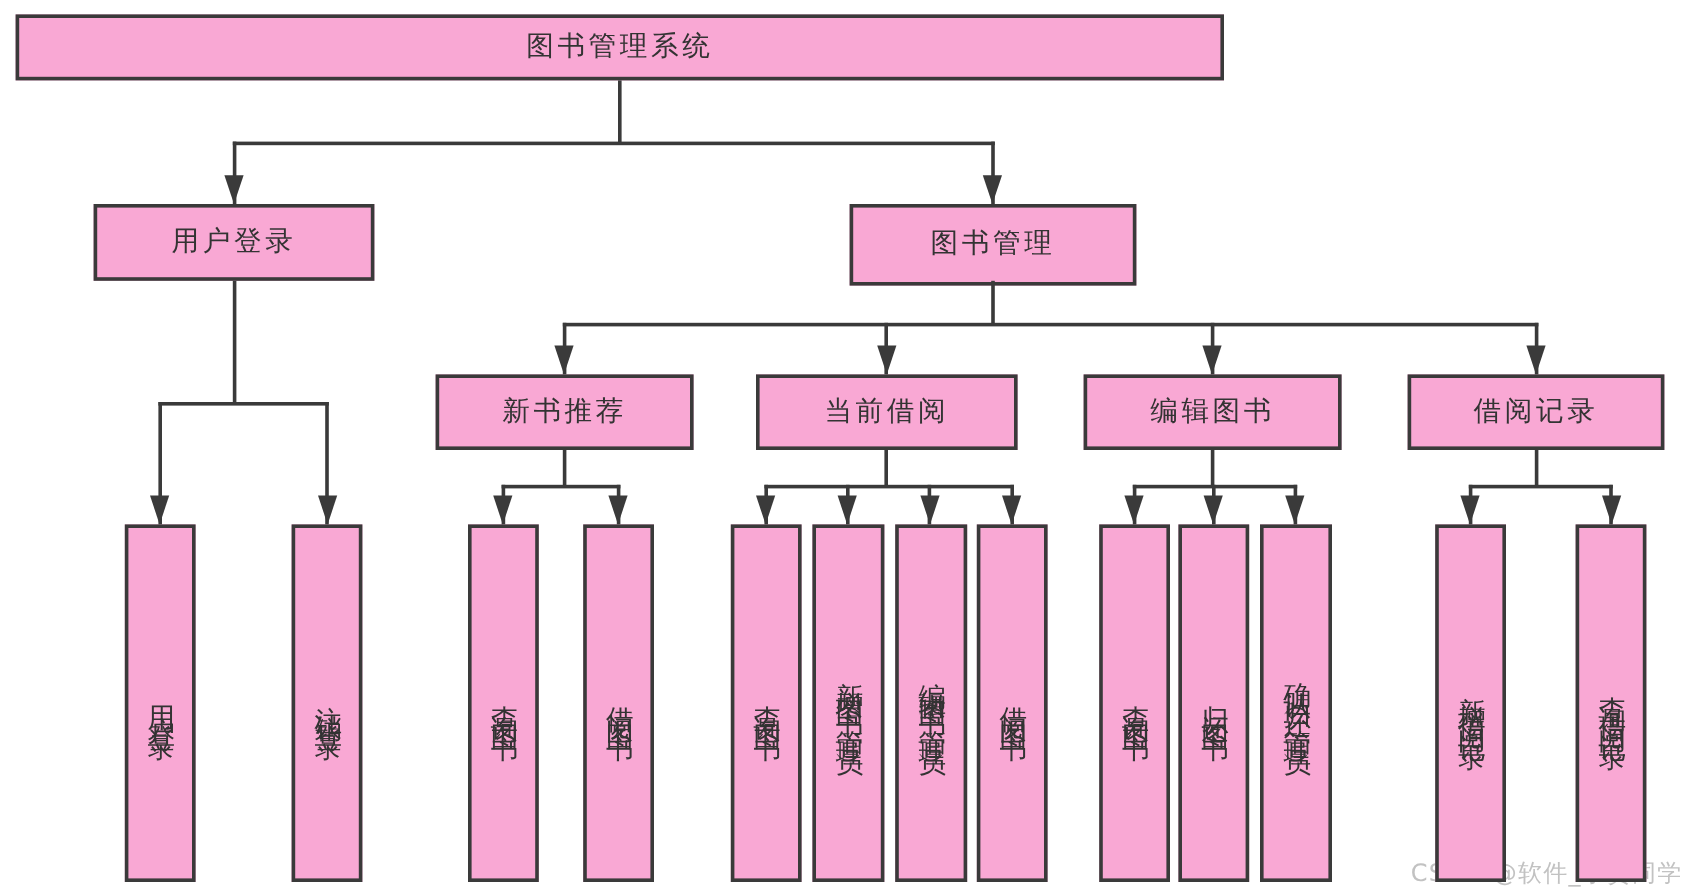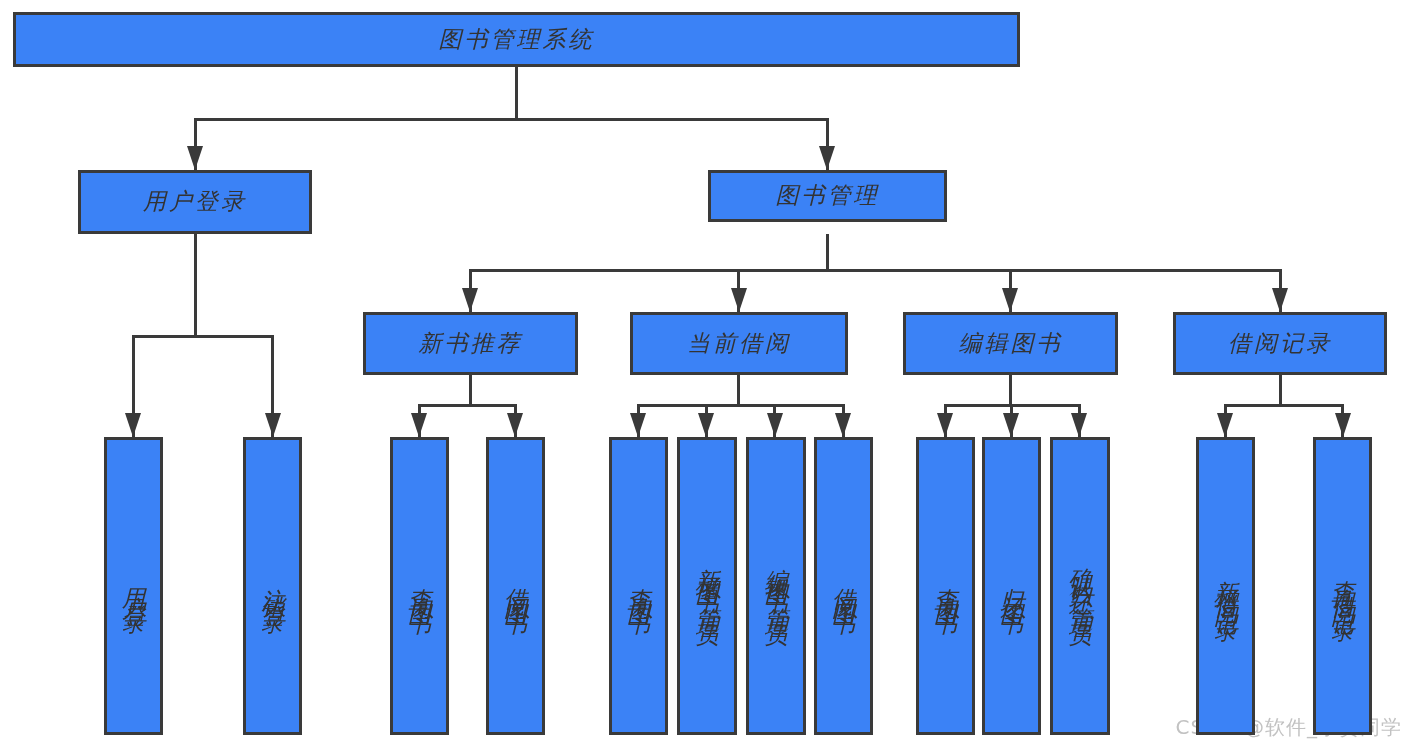--- a/index.html
+++ b/index.html
@@ -7,26 +7,25 @@
   body { font-family: "DejaVu Sans", sans-serif; }
   #canvas {
     position: relative;
     width: 1405px;
     height: 747px;
     background: #ffffff;
     overflow: hidden;
   }
   .box {
     position: absolute;
-    background: #3b82f6;
+    background: #f9a8d4;
     border: 3px solid var(--line, #3a3a3a);
     display: flex;
     align-items: center;
     justify-content: center;
-    font-style: italic;
   }
   .box .lbl {
     font-size: 23px;
     color: #333333;
     letter-spacing: 3px;
     white-space: nowrap;
     line-height: 1.2;
   }
   .vbox .lbl {
     writing-mode: vertical-rl;
@@ -60,21 +59,21 @@
 <body>
 
 <div id="canvas" style="--line: #3a3a3a; background: rgb(255, 255, 255);">
   <div class="watermark" style="color: rgb(194, 194, 194);">CSDN @软件_小贺同学</div>
 <div class="box hbox" style="left: 13px; top: 12px; width: 1007px; height: 55px;">
       <span class="lbl" style="color: rgb(51, 51, 51);">图书管理系统</span>
     </div>
     <div class="box hbox" style="left: 78px; top: 170px; width: 234px; height: 64px;">
       <span class="lbl" style="color: rgb(51, 51, 51);">用户登录</span>
     </div>
-    <div class="box hbox" style="left: 708px; top: 170px; width: 239px; height: 52px;">
+    <div class="box hbox" style="left: 708px; top: 170px; width: 239px; height: 68px;">
       <span class="lbl" style="color: rgb(51, 51, 51);">图书管理</span>
     </div>
     <div class="box hbox" style="left: 363px; top: 312px; width: 215px; height: 63px;">
       <span class="lbl" style="color: rgb(51, 51, 51);">新书推荐</span>
     </div>
     <div class="box hbox" style="left: 630px; top: 312px; width: 218px; height: 63px;">
       <span class="lbl" style="color: rgb(51, 51, 51);">当前借阅</span>
     </div>
     <div class="box hbox" style="left: 903px; top: 312px; width: 215px; height: 63px;">
       <span class="lbl" style="color: rgb(51, 51, 51);">编辑图书</span>

